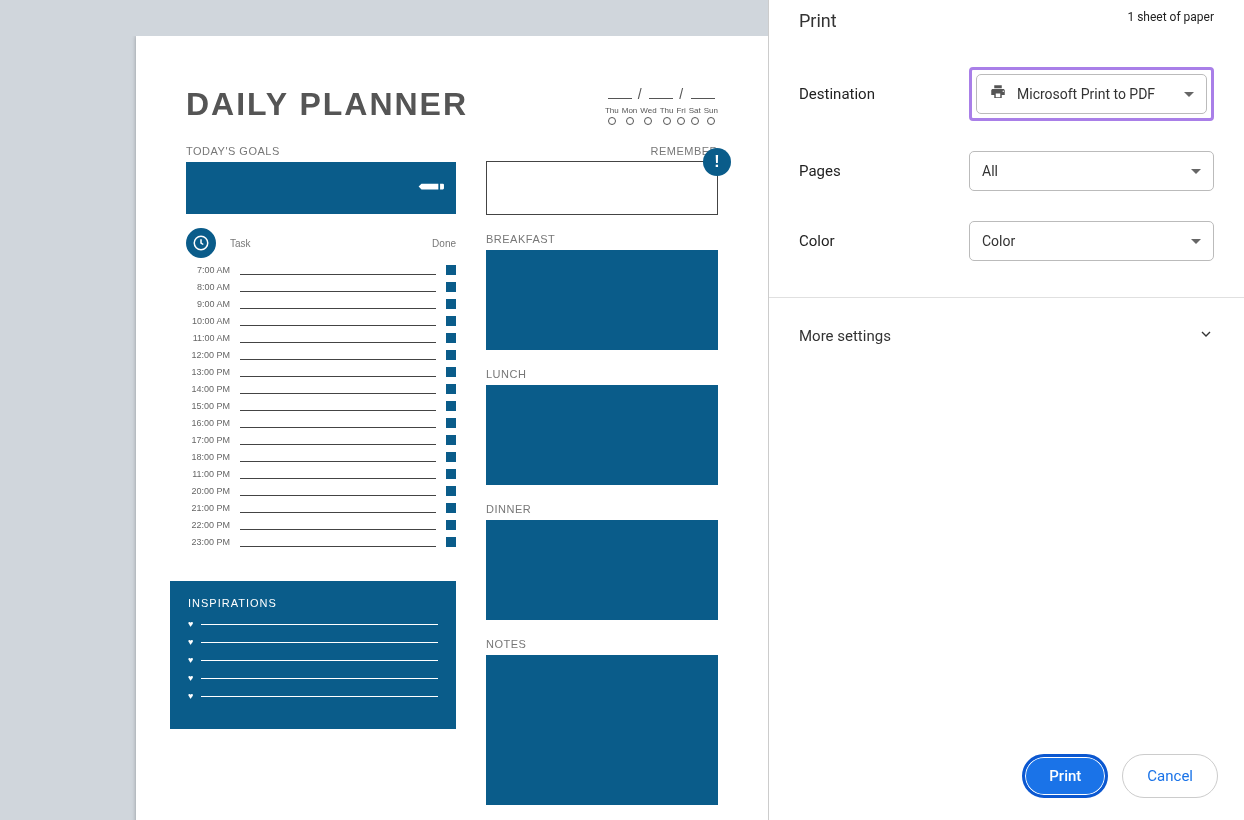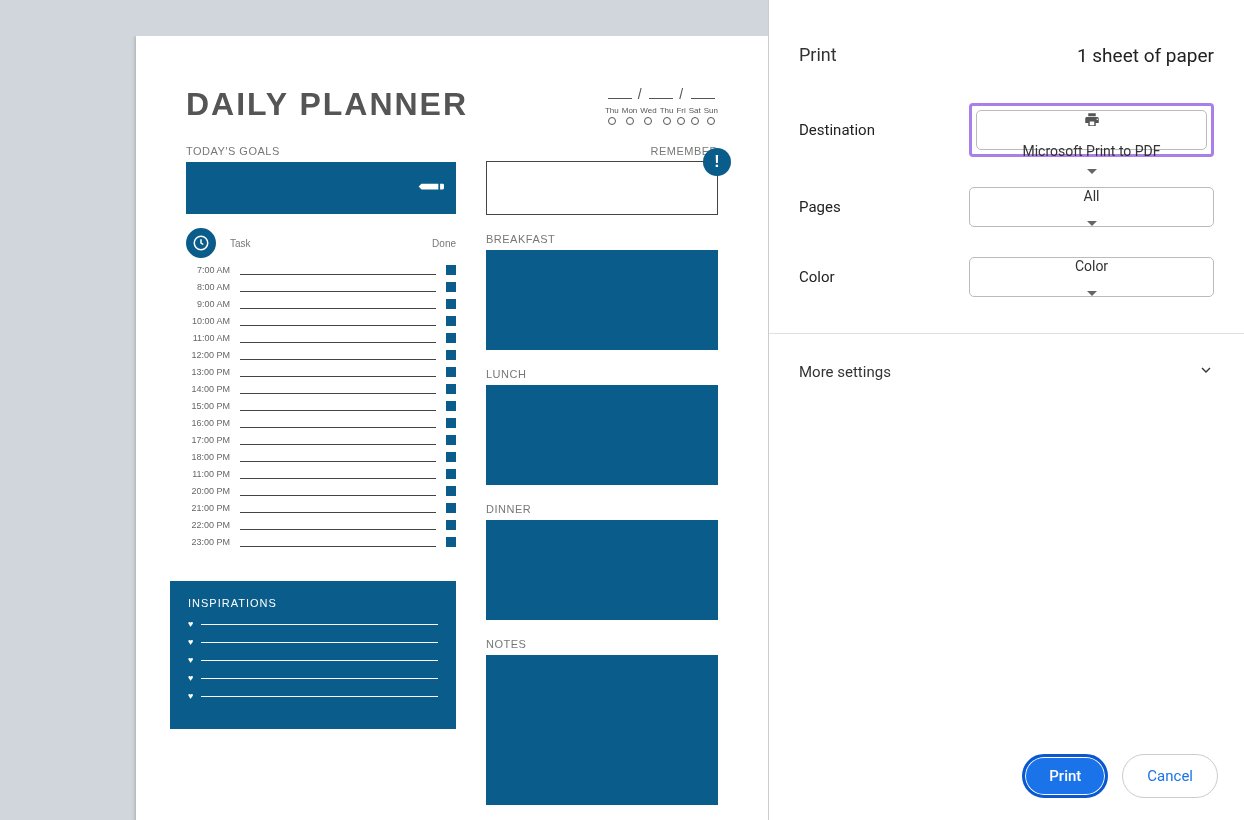--- a/index.html
+++ b/index.html
@@ -95,40 +95,40 @@
   .meal-section { margin-top:18px; }
   .meal-box { background:#0a5c8a; height:100px; }
   .notes-box { background:#0a5c8a; height:150px; }
 
   
   .panel {
     width: 476px;
     background:#fff;
     border-left:1px solid #ccc;
     display:flex; flex-direction:column;
-    padding: 44px 30px 0 30px;
+    padding: 10px 30px 0 30px;
     position:relative;
     font-size:15px; color:#333;
   }
   .panel-head { display:flex; justify-content:space-between; margin-bottom:36px; }
   .panel-head .t { font-size:18px; }
-  .panel-head .s { font-size:19px; color:#222;text-align:center; }
+  .panel-head .s { font-size:12px; color:#222;text-align:center; }
 
   .row { display:flex; align-items:center; margin-bottom:30px; }
   .row .lbl { width:170px; font-size:15px; color:#222; }
   .row .control { flex:1; }
 
   .highlight-box {
     border:3px solid #a97fe8; border-radius:4px; padding:4px;
   }
 
   .select {
     border:1px solid #bbb; border-radius:5px; height:40px;
     display:flex; align-items:center; padding:0 12px; gap:10px;
-    background:#fff; cursor:pointer; position:relative;flex-direction:column;
+    background:#fff; cursor:pointer; position:relative;
   }
   .select .txt { flex:1; font-size:14px; color:#333; }
   .select .caret { width:0;height:0;border-left:5px solid transparent;border-right:5px solid transparent;border-top:5px solid #666; }
   .select .printer-icon svg{width:18px;height:18px;fill:#555;}
 
   .divider { border-top:1px solid #e0e0e0; margin:6px -30px 20px; }
 
   .more-row { display:flex; justify-content:space-between; align-items:center; cursor:pointer; padding:8px 0;text-align:right;}
   .more-row .chev { }
   .more-row .chev svg{width:16px;height:16px;stroke:#333;fill:none;}

